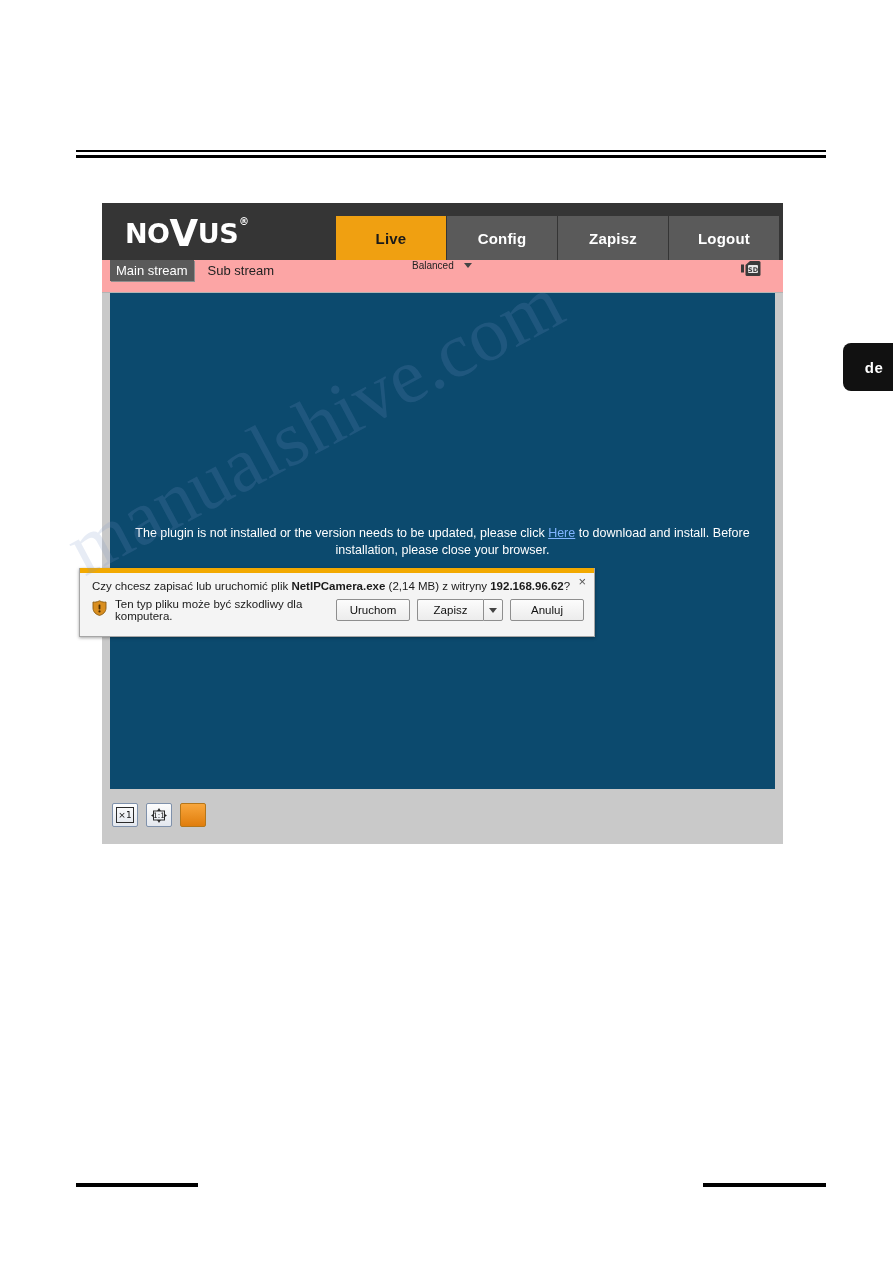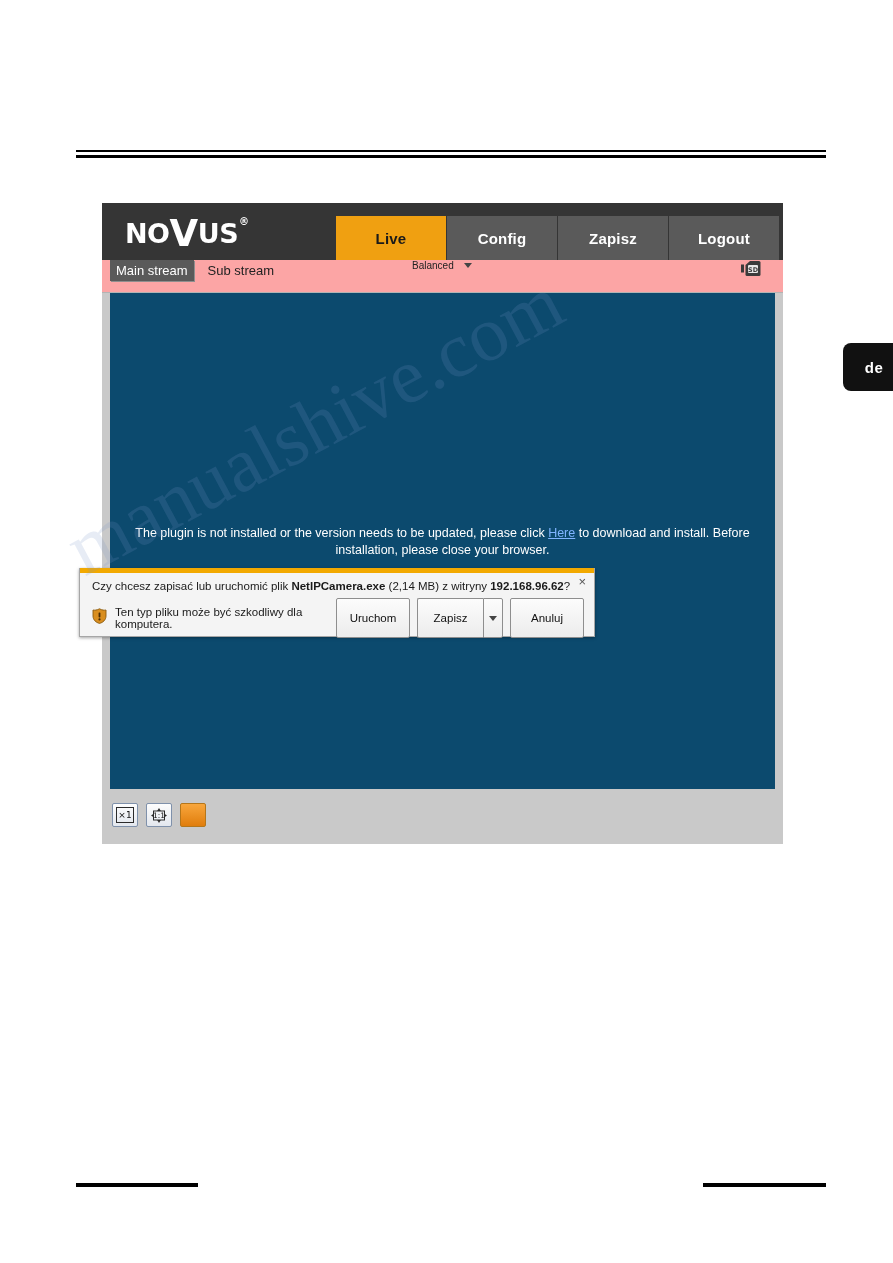--- a/index.html
+++ b/index.html
@@ -221,21 +221,21 @@
     padding: 6px 10px 0 12px;
     gap: 8px;
   }
   .ie-warn-text {
     font-size: 11.5px;
     color: #1a1a1a;
     flex: 1;
   }
   .ie-buttons { display: flex; align-items: center; gap: 7px; }
   .ie-btn {
-    min-width: 74px; height: 40px;
+    min-width: 74px; height: 22px;
     border: 1px solid #8e8e8e;
     background: linear-gradient(#fcfcfc, #ececec);
     border-radius: 2px;
     font-size: 11.5px;
     color: #111;
     display: flex; align-items: center; justify-content: center;
     box-sizing: border-box;
   }
   .ie-split {
     display: flex; align-items: stretch;

